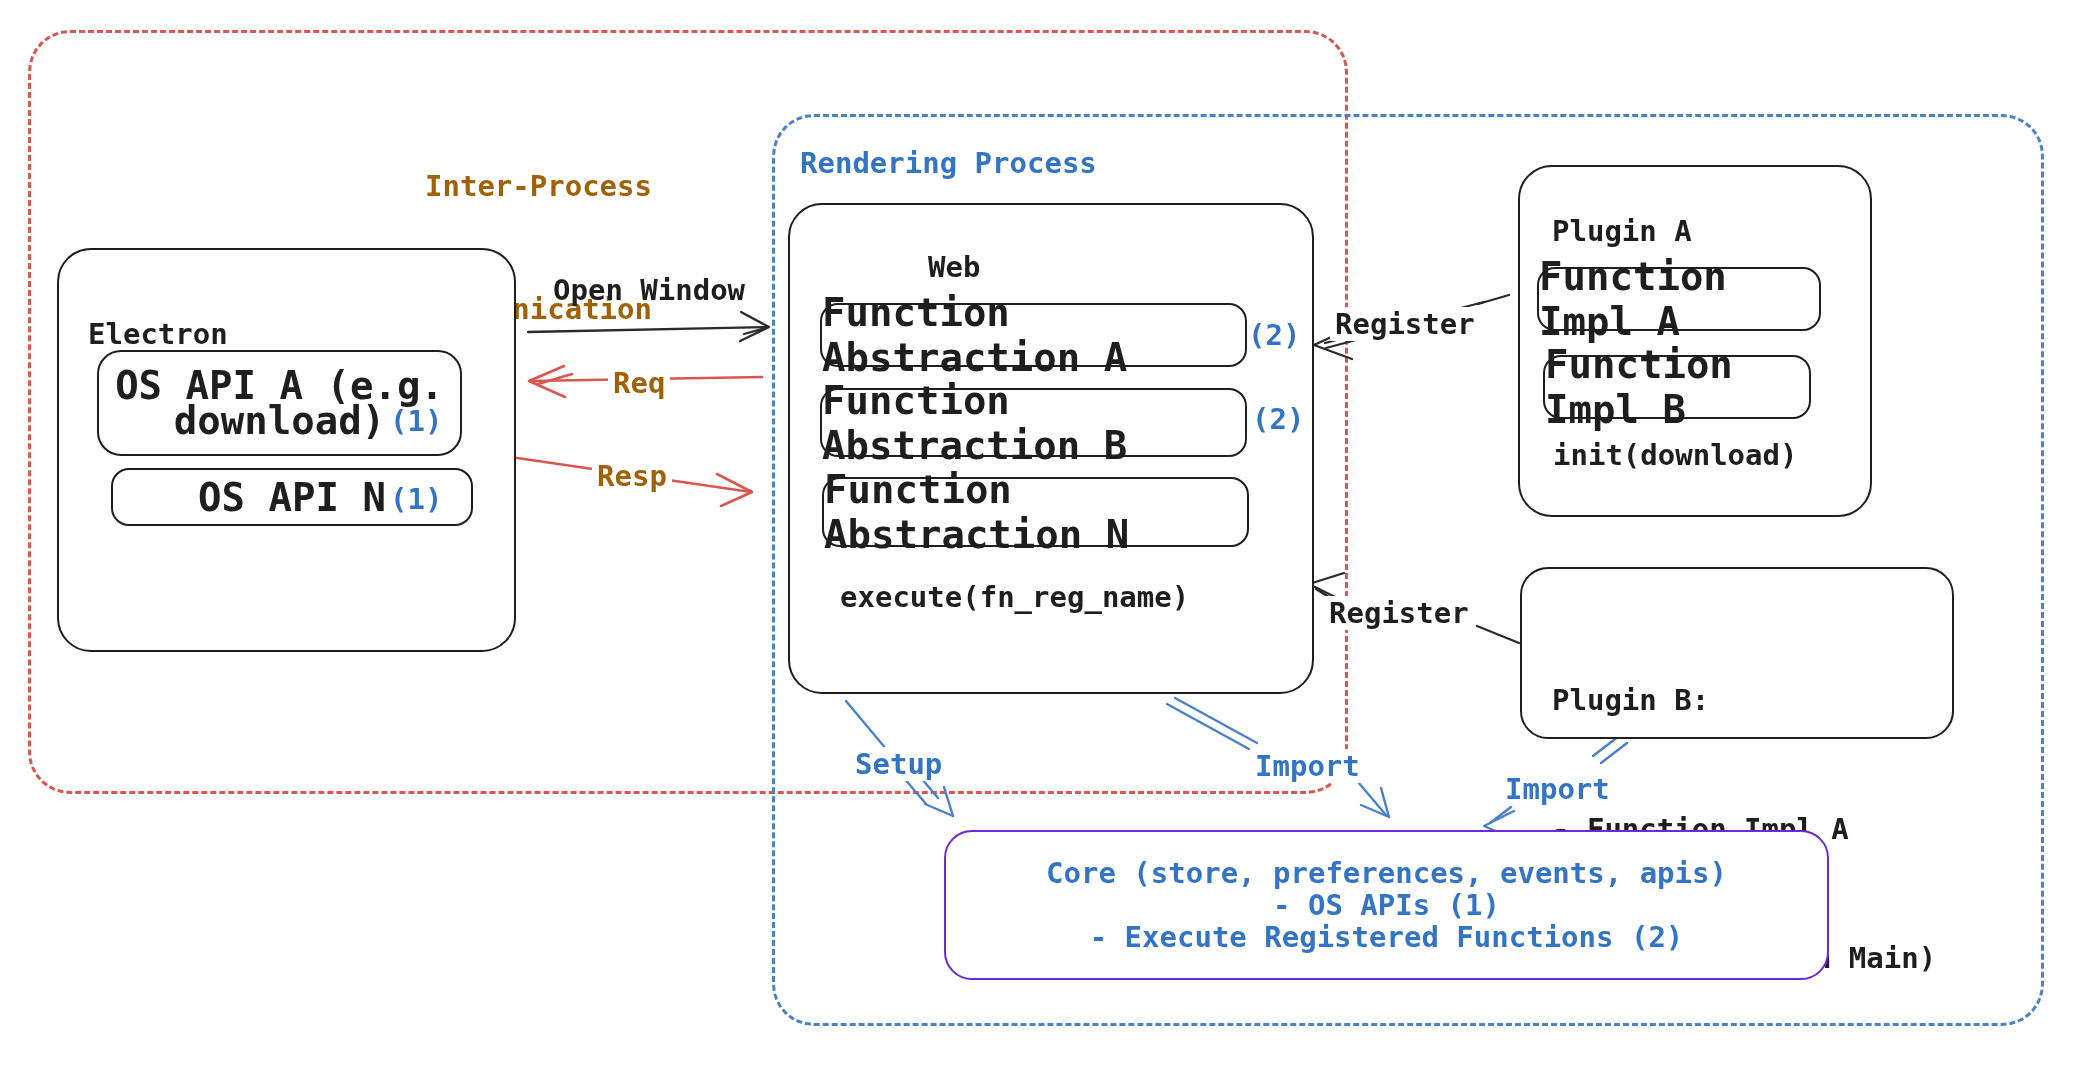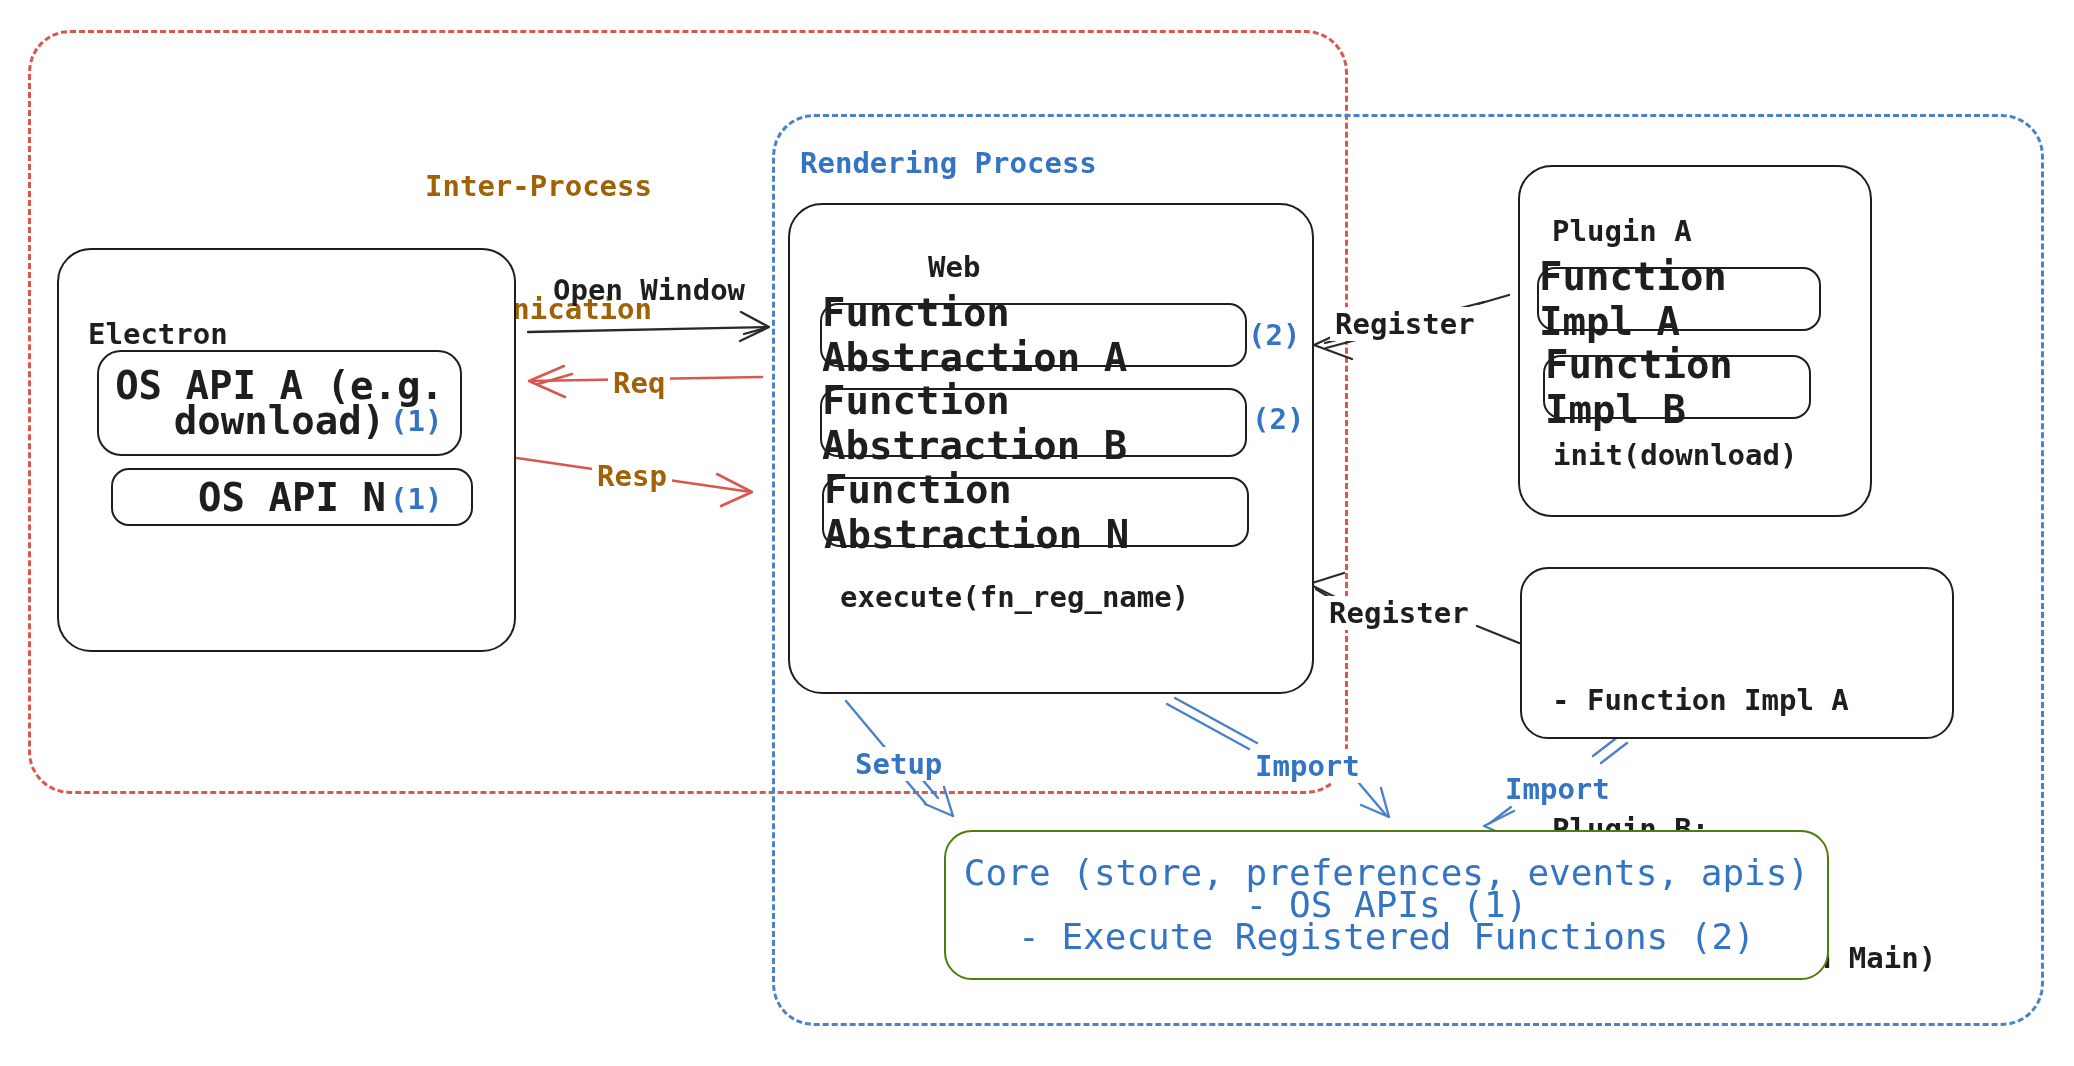--- a/index.html
+++ b/index.html
@@ -13,23 +13,23 @@
         font-size:39px;font-weight:600;color:#1e1e1e;}
   .dashed{position:absolute;border-radius:42px;background:transparent;}
   .dashed.red{border:3px dashed #d9574e;}
   .dashed.blue{border:3px dashed #4a82c8;}
   .lbl{position:absolute;font-size:29px;font-weight:600;color:#1e1e1e;white-space:pre;line-height:34px;}
   .lbl.red{color:#a16207;}
   .lbl.blue{color:#3474c4;}
   .lbl.onln{background:#ffffff;padding:0 5px;}
   .badge{position:absolute;font-size:29px;font-weight:600;color:#3474c4;white-space:pre;}
   .two-line{display:flex;flex-direction:column;align-items:center;line-height:35px;}
-  .core-box{position:absolute;border:2px solid #4d7c0f;border-radius:28px;background:#ffffff;
+  .core-box{position:absolute;border:2px solid #6d28d9;border-radius:28px;background:#ffffff;
             display:flex;flex-direction:column;align-items:center;justify-content:center;
-            font-size:36px;font-weight:400;color:#3474c4;line-height:32px;text-align:center;}
+            font-size:29px;font-weight:700;color:#3474c4;line-height:32px;text-align:center;}
   .pb-text{position:absolute;font-size:29px;font-weight:600;color:#1e1e1e;line-height:43px;white-space:pre;}
   svg.wires{position:absolute;left:0;top:0;pointer-events:none;}
   svg.wires path{fill:none;stroke-linecap:round;stroke-linejoin:round;}
   .ink-w{stroke:#2a2a2a;stroke-width:2.3px;}
   .red-w{stroke:#d9574e;stroke-width:2.6px;}
   .blue-w{stroke:#4a82c8;stroke-width:2.4px;}
 </style>
 </head>
 <body>
 
@@ -132,22 +132,22 @@
   <div class="ibox" style="left:1537px;top:267px;width:280px;height:60px;">
     <span>Function Impl A</span>
   </div>
   <div class="ibox" style="left:1543px;top:355px;width:264px;height:60px;">
     <span>Function Impl B</span>
   </div>
   <div class="lbl" style="left:1553px;top:438px;">init(download)</div>
 
   <div class="box" style="left:1520px;top:567px;width:430px;height:168px;border-radius:28px;"></div>
   <div class="pb-text" style="left:1552px;top:593px;">
+    <div>Plugin B:</div>
     <div>- Function Impl A</div>
-    <div>Plugin B:</div>
     <div>- Module (run on Main)</div>
   </div>
 
   <div class="core-box" style="left:944px;top:830px;width:881px;height:146px;">
     <div>Core (store, preferences, events, apis)</div>
     <div>- OS APIs (1)</div>
     <div>- Execute Registered Functions (2)</div>
   </div>
 
   <div class="lbl" style="left:553px;top:273px;">Open Window</div>

